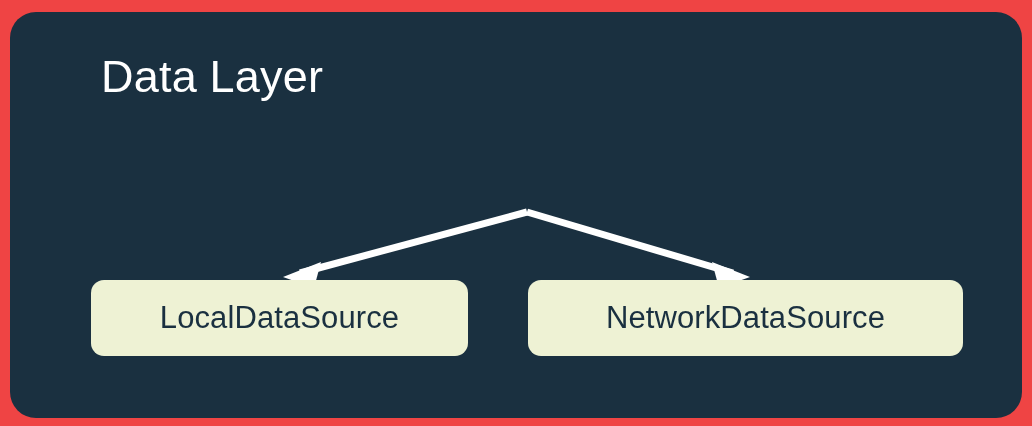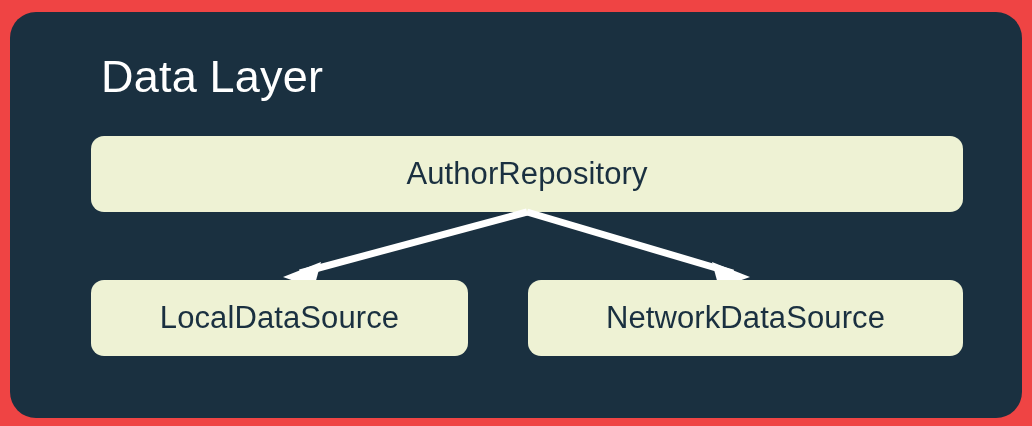--- a/index.html
+++ b/index.html
@@ -86,23 +86,20 @@
 </style>
 </head>
 <body>
 
 <div id="canvas">
 
   <div class="layer-panel">
     <div class="layer-title">Data Layer</div>
   </div>
 
-  <div class="node-box" id="node-repository">
-    <span class="node-label">AuthorRepository</span>
-  </div>
 
   <svg class="edge-layer" viewBox="0 0 1032 426">
     <g>
       <path d="M 527 212 L 300 273" stroke="#ffffff" stroke-width="7" fill="none" stroke-linecap="butt"></path>
       <path d="M 283 277 L 321 262 L 314 288 Z" fill="#ffffff"></path>
     </g>
     <g>
       <path d="M 527 212 L 733 273" stroke="#ffffff" stroke-width="7" fill="none" stroke-linecap="butt"></path>
       <path d="M 750 277 L 712 262 L 719 288 Z" fill="#ffffff"></path>
     </g>

